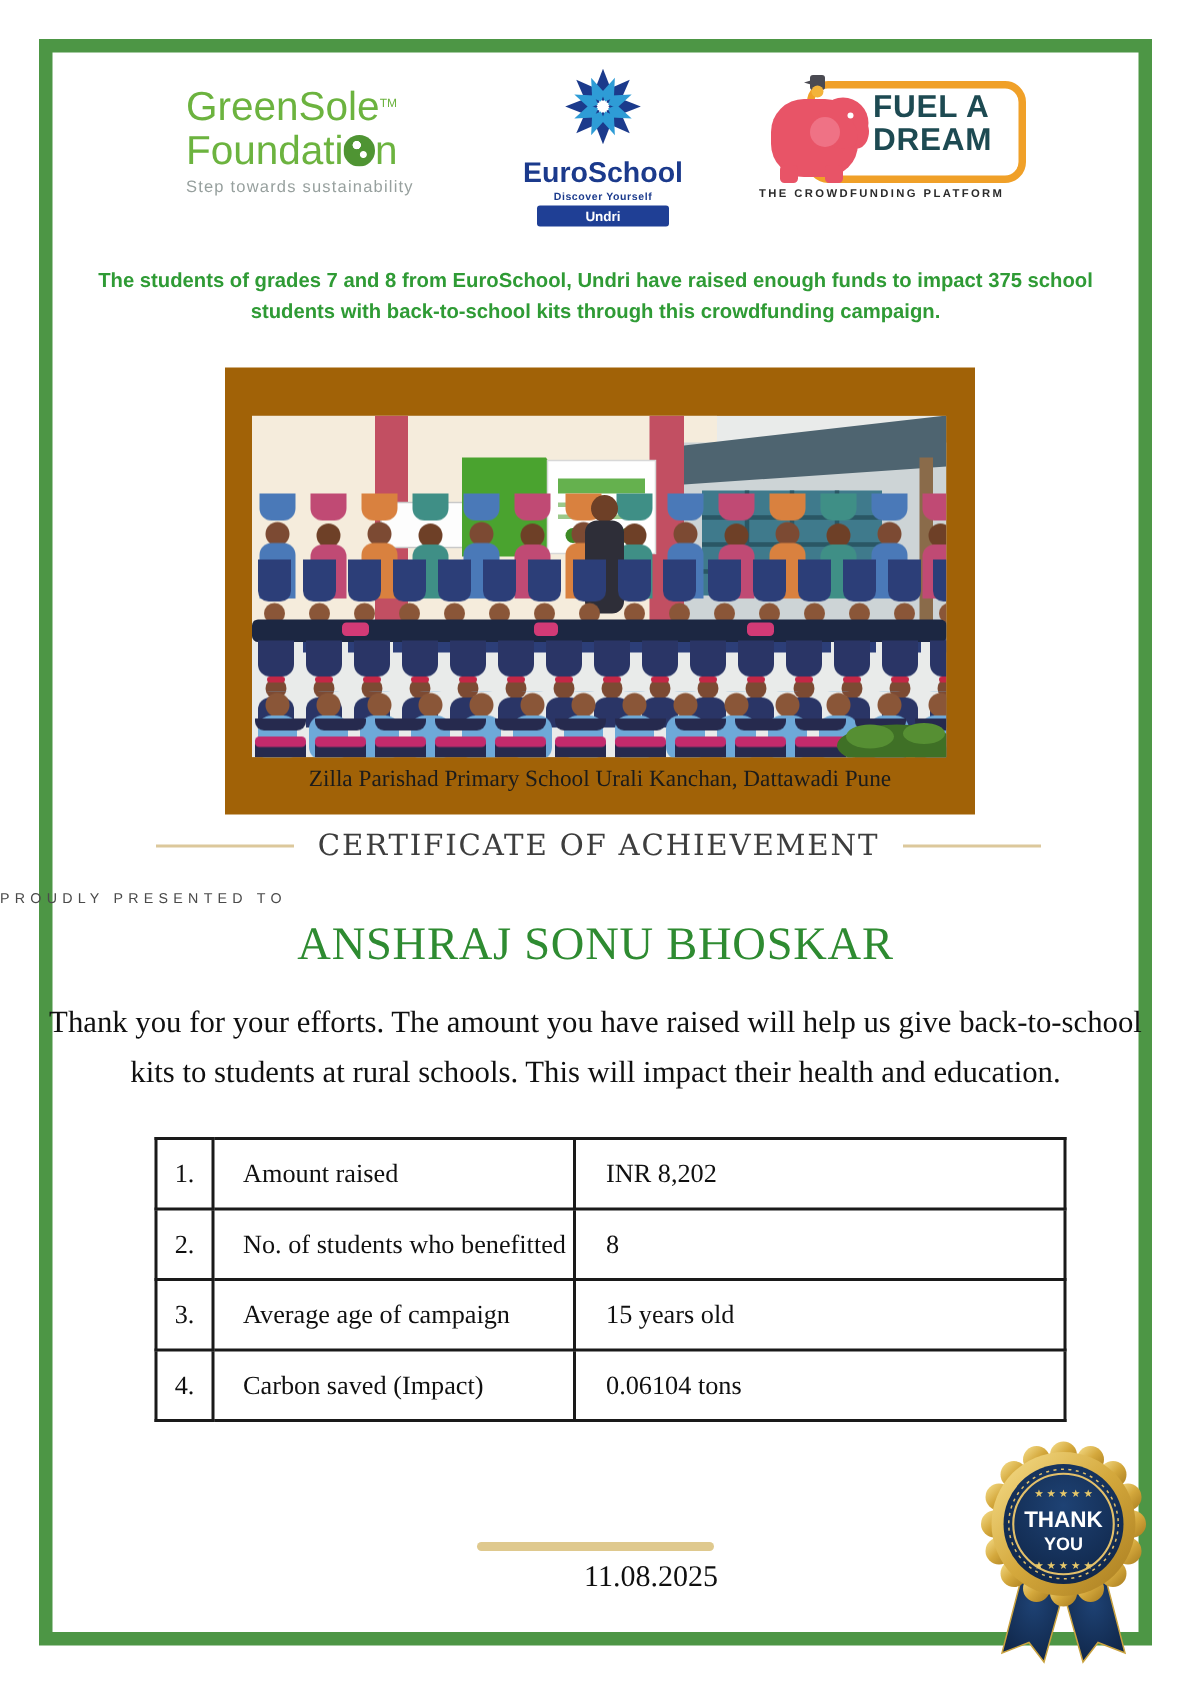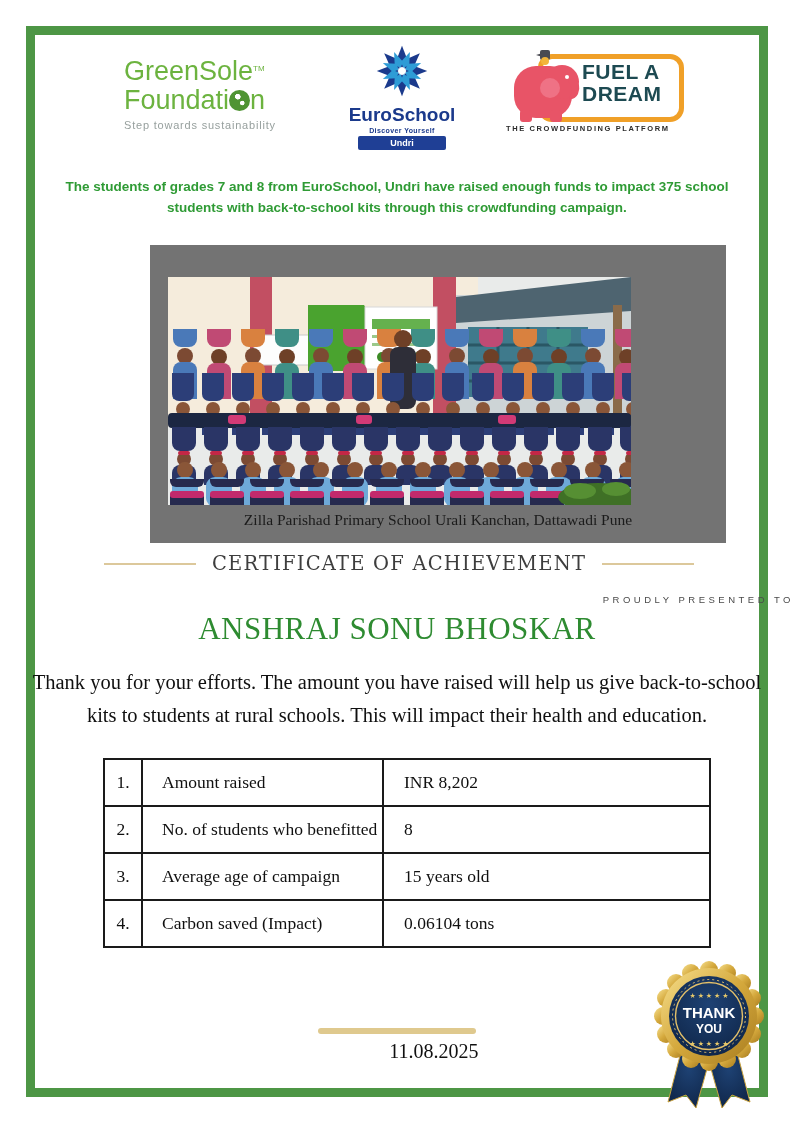--- a/index.html
+++ b/index.html
@@ -34,31 +34,31 @@
            font-size:21px;line-height:22px;letter-spacing:0.5px;}
   .fd-elephant{position:absolute;left:0;top:0;}
   .fd-tagline{position:absolute;left:0;top:76px;width:170px;font-size:7.5px;
               font-weight:bold;letter-spacing:1.6px;color:#2b2b2b;}
 
   
   .headline{left:37px;top:176px;width:720px;text-align:center;font-weight:bold;
             font-size:13.5px;line-height:21px;color:#2f9b35;z-index:2;}
 
   
-  .photo-frame{left:150px;top:245px;width:576px;height:298px;background:#737373;z-index:2;}
+  .photo-frame{left:150px;top:245px;width:500px;height:298px;background:#a16207;z-index:2;}
   .photo{position:absolute;left:18px;top:32px;width:463px;height:228px;overflow:hidden;}
   .photo-caption{position:absolute;left:0;top:266px;width:100%;text-align:center;
                  font-family:"Liberation Serif",serif;font-size:15.5px;color:#1b1b1b;}
 
   
   .cert-title-row{left:104px;top:552px;width:590px;display:flex;align-items:center;z-index:2;}
   .tan-line{flex:1;height:2px;background:#dcc89b;}
   .cert-title{margin:0 16px;font-family:"DejaVu Serif","Liberation Serif",serif;
               font-size:19.5px;letter-spacing:1.2px;color:#3e3e3e;white-space:nowrap;}
-  .presented{left:0;top:594px;width:794px;text-align:right;font-size:9.5px;
+  .presented{left:0;top:594px;width:794px;text-align:left;font-size:9.5px;
              letter-spacing:3.5px;color:#4a4a4a;z-index:2;}
   .recipient{left:0;top:611px;width:794px;text-align:center;
              font-family:"Liberation Serif",serif;font-size:31px;letter-spacing:0.5px;
              color:#2e8b31;z-index:2;}
   .message{left:30px;top:666px;width:734px;text-align:center;
            font-family:"Liberation Serif",serif;font-size:20.5px;line-height:33px;
            color:#101010;z-index:2;}
 
   
   .stats{left:103px;top:758px;z-index:2;border-collapse:collapse;

